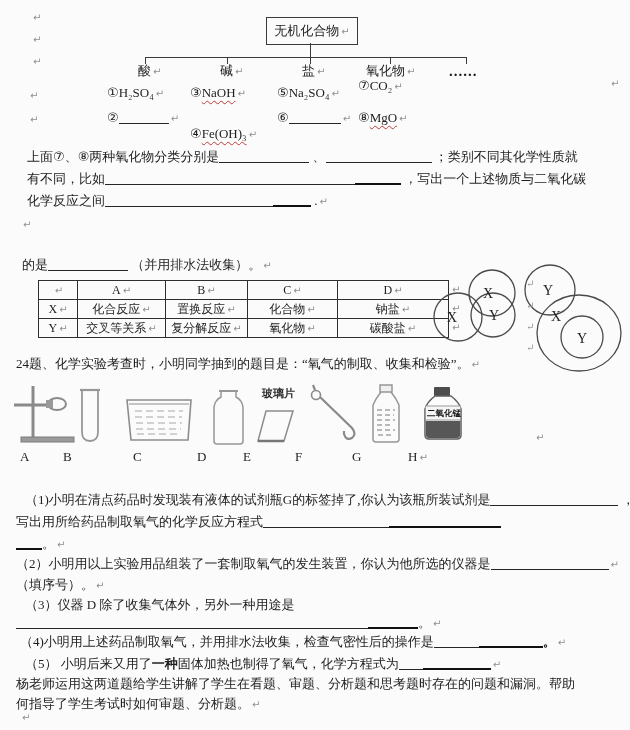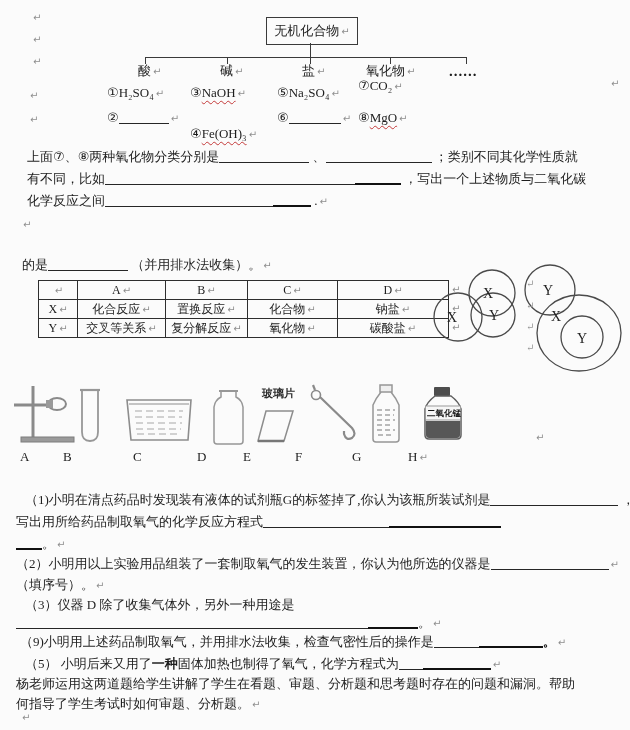--- a/index.html
+++ b/index.html
@@ -139,20 +139,23 @@
       <text x="152" y="87">Y</text>
     </g>
     <g font-size="10" fill="#999" font-family="DejaVu Sans,sans-serif">
       <text x="101" y="31">↵</text>
       <text x="101" y="53">↵</text>
       <text x="101" y="74">↵</text>
       <text x="101" y="95">↵</text>
     </g>
   </svg>
 
+  <div class="line" style="left:16px;top:356px">
+    <span>24题、化学实验考查时，小明同学抽到的题目是：“氧气的制取、收集和检验”。</span><span class="pm">↵</span>
+  </div>
 
   <svg style="left:10px;top:383px" width="545" height="70" viewBox="0 0 545 70">
 
     <g stroke="#8a8a8a" fill="none">
       <line x1="23" y1="3" x2="23" y2="56" stroke-width="3"></line>
       <rect x="11" y="54" width="53" height="5" fill="#9a9a9a" stroke="#7d7d7d" stroke-width="1"></rect>
       <line x1="4" y1="22" x2="40" y2="22" stroke-width="3"></line>
       <ellipse cx="47" cy="21" rx="9" ry="6" stroke-width="2"></ellipse>
       <rect x="36" y="17" width="7" height="8" fill="#9a9a9a" stroke="none"></rect>
     </g>
@@ -240,21 +243,21 @@
   <div class="line" style="left:16px;top:577px">
     <span>（填序号）。</span><span class="pm">↵</span>
   </div>
   <div class="line" style="left:25px;top:597px">
     <span>（3）仪器 D 除了收集气体外，另外一种用途是</span>
   </div>
   <div class="line" style="left:16px;top:615px">
     <span class="bl" style="width:352px"></span><span class="bl th" style="width:50px"></span><span>。</span><span class="pm">↵</span>
   </div>
   <div class="line" style="left:20px;top:634px">
-    <span>（9)小明用上述药品制取氧气，并用排水法收集，检查气密性后的操作是</span><span class="bl" style="width:45px"></span><span class="bl th" style="width:64px"></span><span class="b">。</span><span class="pm">↵</span>
+    <span>（4)小明用上述药品制取氧气，并用排水法收集，检查气密性后的操作是</span><span class="bl" style="width:45px"></span><span class="bl th" style="width:64px"></span><span class="b">。</span><span class="pm">↵</span>
   </div>
   <div class="line" style="left:25px;top:656px">
     <span>（5） 小明后来又用了</span><span class="b">一种</span><span>固体加热也制得了氧气，化学方程式为</span><span class="bl" style="width:24px"></span><span class="bl th" style="width:68px"></span><span class="pm">↵</span>
   </div>
   <div class="line" style="left:16px;top:676px">
     <span>杨老师运用这两道题给学生讲解了学生在看题、审题、分析题和思考题时存在的问题和漏洞。帮助</span>
   </div>
   <div class="line" style="left:16px;top:696px">
     <span>何指导了学生考试时如何审题、分析题。</span><span class="pm">↵</span>
   </div>

